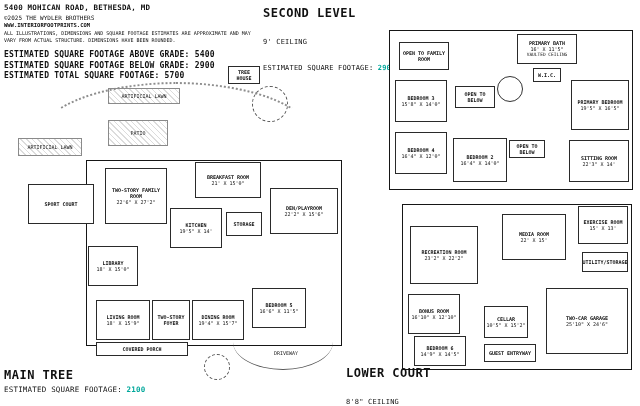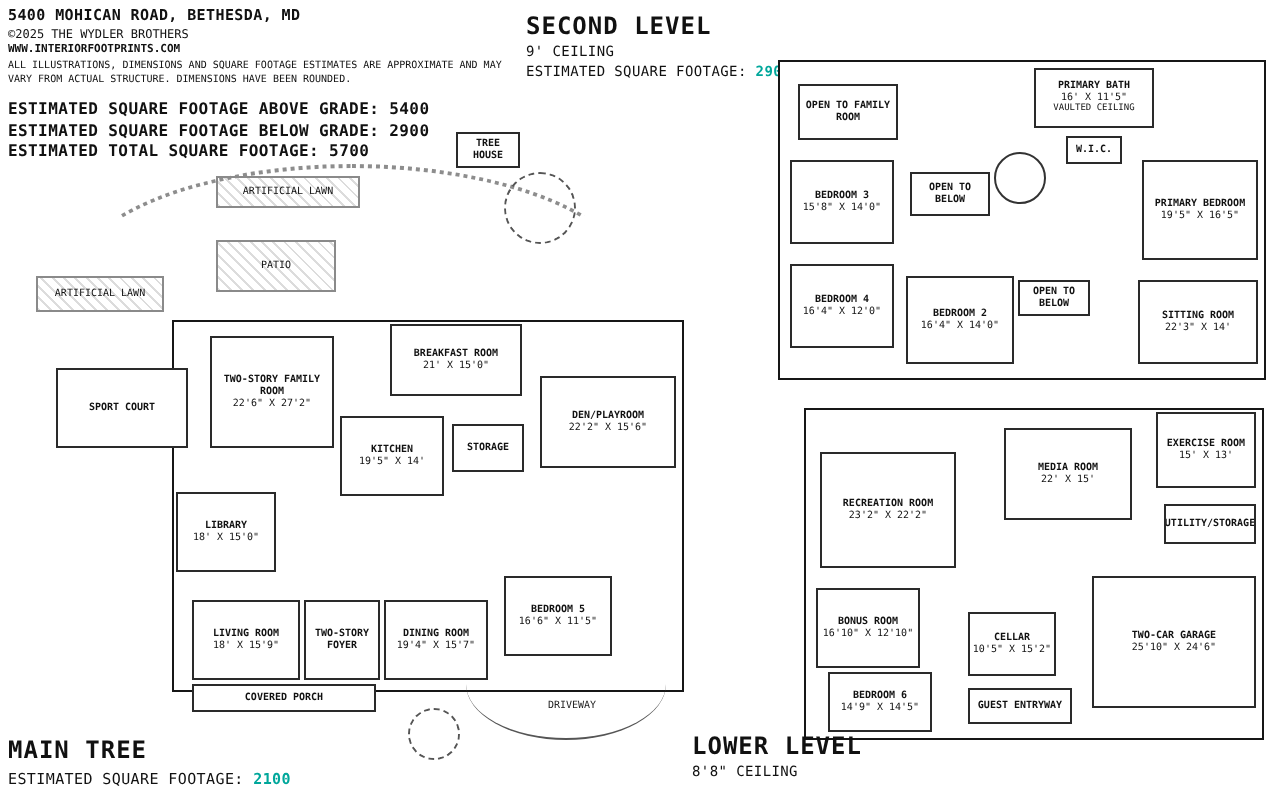--- a/index.html
+++ b/index.html
@@ -12,21 +12,21 @@
   .hdr-copy{font-size:6px;margin-top:2px;}
   .hdr-web{font-size:5.5px;font-weight:bold;margin-top:1px;}
   .hdr-disc{font-size:5px;line-height:1.3;margin-top:2px;width:248px;}
 
   
   .est{position:absolute;left:4px;top:50px;}
   .est-row{font-size:8px;font-weight:bold;letter-spacing:.2px;line-height:1.32;}
 
   
   .lvl-title{font-size:12px;font-weight:bold;letter-spacing:.5px;}
-  .lvl-sub{font-size:7px;letter-spacing:.2px;margin-top:2px;}
+  .lvl-sub{font-size:7px;letter-spacing:.2px;margin-top:18px;}
   .teal{color:#00a79b;font-weight:bold;}
 
   
   .plan{position:absolute;}
   .outline{position:absolute;border:1.5px solid #161616;background:#fff;}
   .room{position:absolute;border:1px solid #2a2a2a;background:#fff;box-sizing:border-box;
         display:flex;flex-direction:column;align-items:center;justify-content:center;
         text-align:center;font-size:5px;line-height:1.2;padding:1px;overflow:hidden;}
   .room .rname{font-weight:bold;}
   .room .rnote{font-size:4.5px;}
@@ -228,21 +228,21 @@
     <div class="room" style="left:148px;top:88px;width:82px;height:66px;">
       <span class="rname">TWO-CAR GARAGE</span>
       <span class="rdims">25'10" X 24'6"</span>
     </div>
     <div class="room" style="left:86px;top:144px;width:52px;height:18px;">
       <span class="rname">GUEST ENTRYWAY</span>
     </div>
   </div>
 
   <div style="position:absolute;left:346px;top:366px;">
-    <div class="lvl-title">LOWER LEVEL</div>
+    <div class="lvl-title">LOWER COURT</div>
     <div class="lvl-sub">8'8" CEILING</div>
   </div>
 
   <div class="main-title">
     <div class="lvl-title">MAIN TREE</div>
     <div class="main-foot">
       <span>ESTIMATED SQUARE FOOTAGE:</span>
       <span class="teal">2100</span>
     </div>
   </div>

